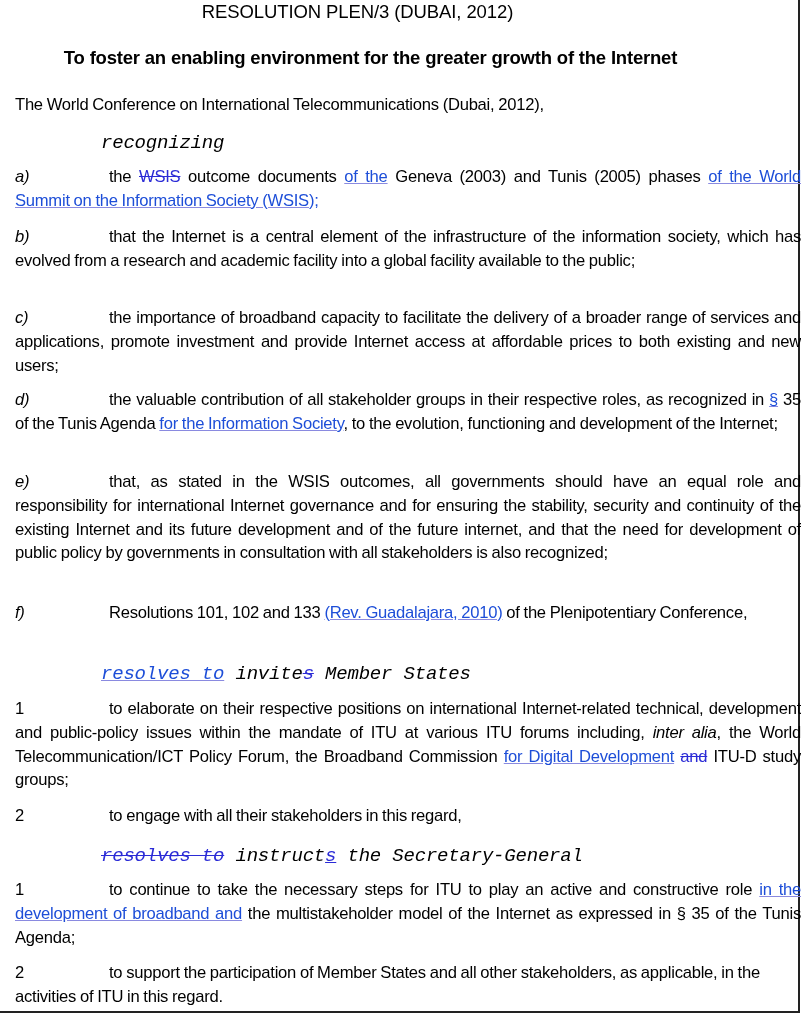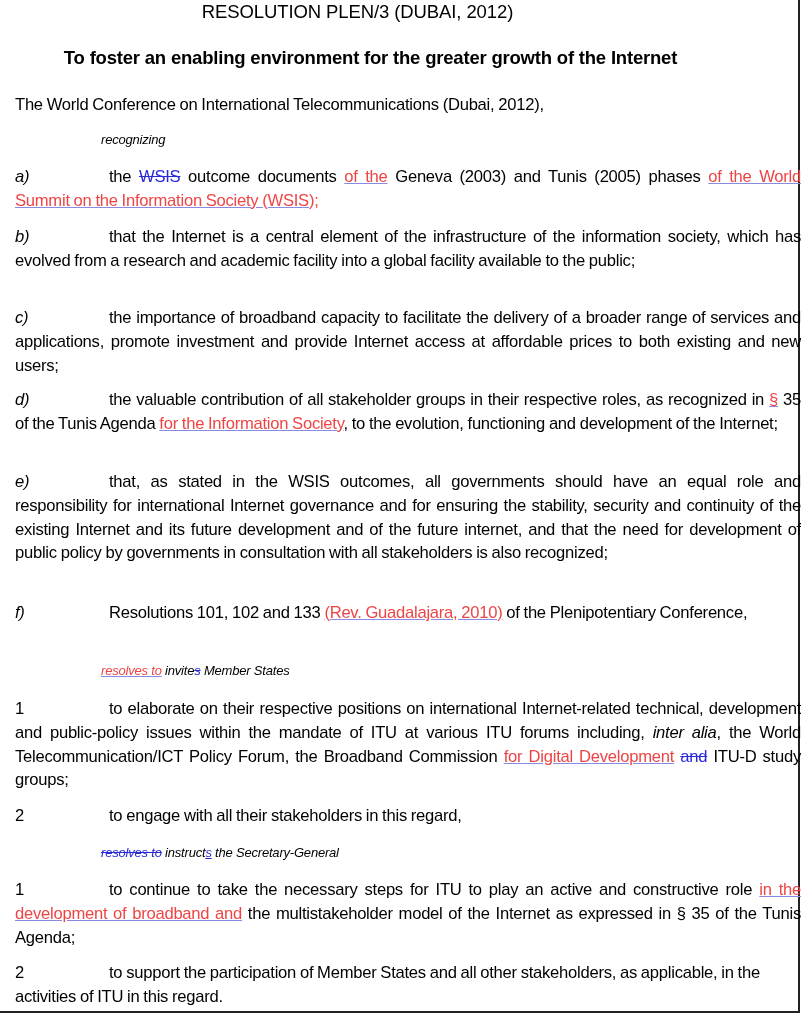--- a/index.html
+++ b/index.html
@@ -27,23 +27,23 @@
     word-spacing: -0.5px;
     margin-left: 8px;
   }
   .just { text-align: justify; }
   .label {
     display: inline-block; width: 94px; font-style: italic;
   }
   .num { display: inline-block; width: 94px; }
   .center-head {
     position: absolute; left: 101px;
-    font-size: 13px; font-style: italic; letter-spacing: -0.2px;
+    font-size: 19px; font-style: italic; letter-spacing: -0.2px; font-family: Liberation Mono, monospace;
   }
-  .ins { color: #ef4444; text-decoration: underline; text-decoration-color: #8a8ae0; }
+  .ins { color: #1d4ed8; text-decoration: underline; text-decoration-color: #8a8ae0; }
   .del { color: #2b2bd6; text-decoration: line-through; }
   .delins { color: #2b2bd6; text-decoration: underline; }
   .it { font-style: italic; }
 </style>
 </head>
 <body>
 
 <div class="page">
 
   <div class="title">RESOLUTION PLEN/3 (DUBAI, 2012)</div>

